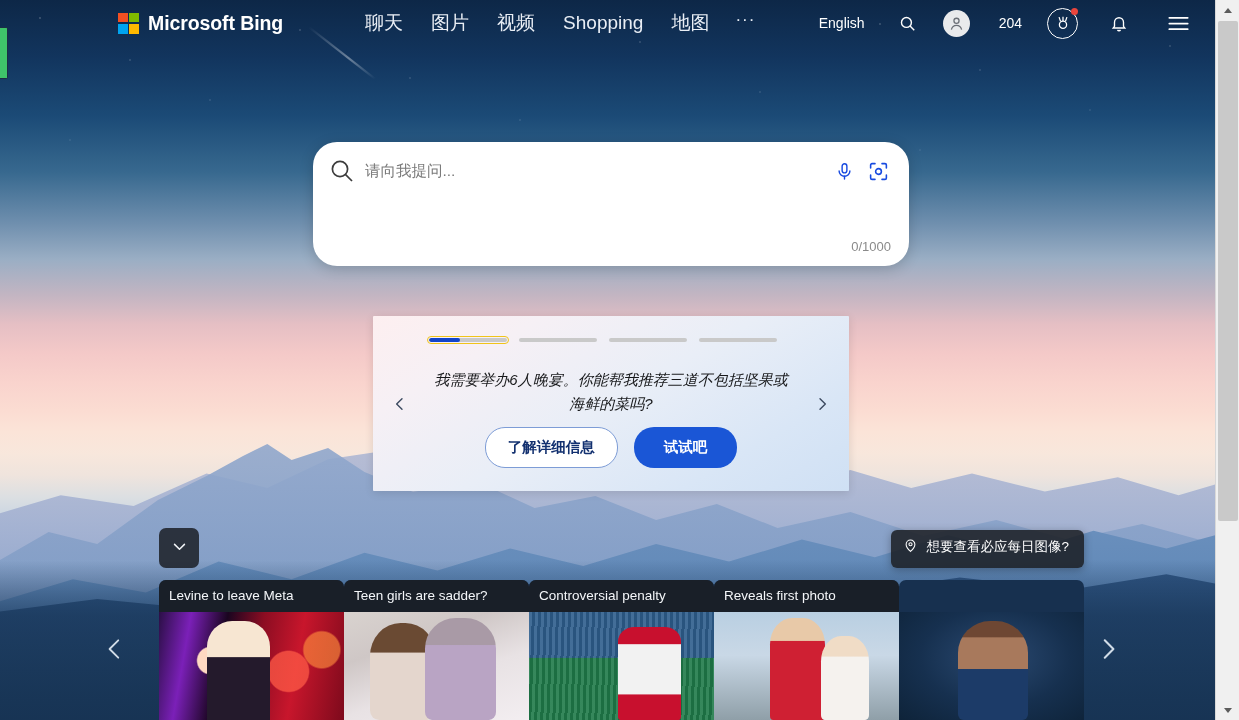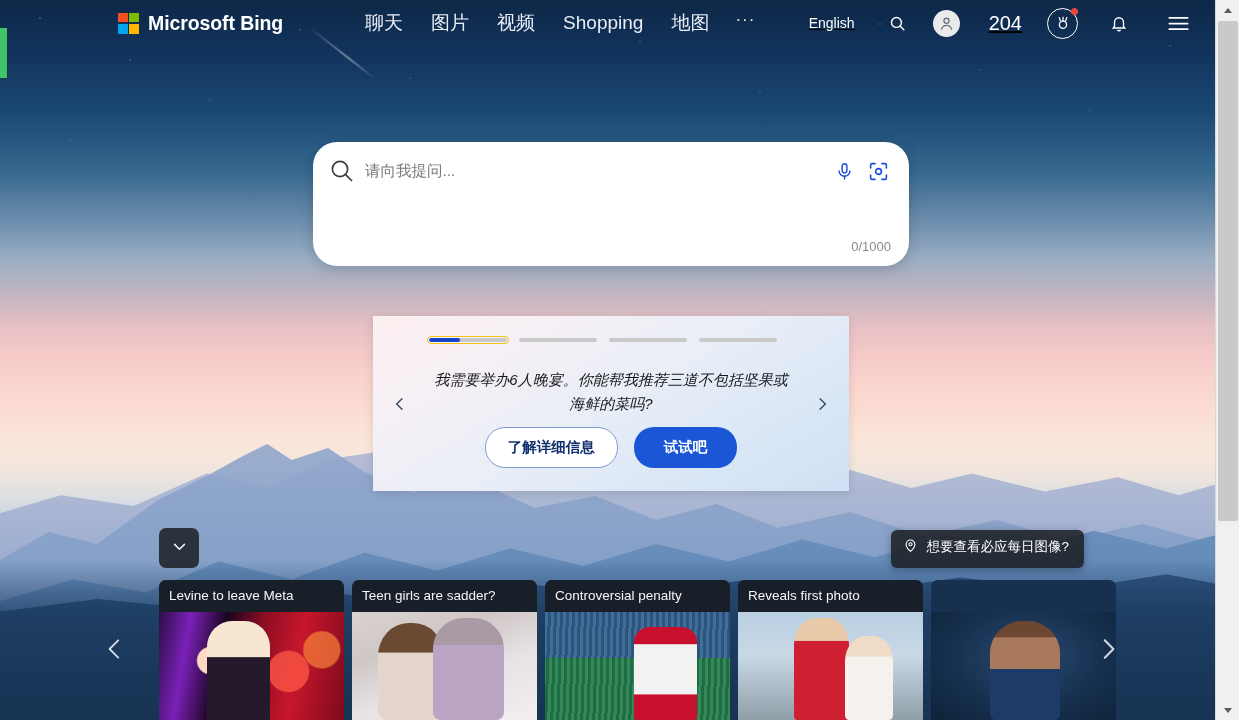--- a/index.html
+++ b/index.html
@@ -155,36 +155,36 @@
   }
   .nav-item {
     color: #e9eef5; font-size: 19px;
     padding: 6px 14px; border-radius: 4px;
     text-decoration: none; white-space: nowrap; cursor: pointer;
   }
   .nav-more { font-size: 17px; letter-spacing: 1px; padding: 2px 12px 8px; }
 
   #header-right {
     margin-left: auto; margin-right: 22px;
-    display: flex; align-items: center; gap: 16px; text-decoration: underline;
+    display: flex; align-items: center; gap: 16px;
   }
   .hr-item {
     display: flex; align-items: center; justify-content: center;
     color: #fff; cursor: pointer;
   }
   #lang-btn { font-size: 14px; padding: 6px 9px; border-radius: 4px; }
   #hdr-search { width: 28px; height: 28px; margin-left: 4px; }
   #avatar {
     width: 27px; height: 27px; border-radius: 50%;
     background: #e9eaec;
     display: flex; align-items: center; justify-content: center;
     margin-left: 5px;
   }
   #points {
-    font-size: 20px; color: #fff; padding: 0 9px 0 13px; white-space: nowrap;
+    font-size: 14px; color: #fff; padding: 0 9px 0 13px; white-space: nowrap;
   }
   #rewards {
     position: relative;
     width: 31px; height: 31px; border-radius: 50%;
     border: 1.6px solid #fff;
     display: flex; align-items: center; justify-content: center;
   }
   #rewards-dot {
     position: absolute; top: -1px; right: -1px;
     width: 7px; height: 7px; border-radius: 50%;
@@ -294,21 +294,21 @@
     background: rgba(28,32,38,.86);
     border: none; border-radius: 7px;
     display: flex; align-items: center; justify-content: center;
     cursor: pointer; z-index: 22;
   }
 
   
   #news-strip {
     position: absolute; left: 159px; top: 580px;
     width: 926px; height: 140px;
-    display: flex; gap: 8px;
+    display: flex; 
     z-index: 21;
   }
   .news-card {
     position: relative;
     width: 185px; height: 140px;
     border-radius: 7px 7px 0 0;
     overflow: hidden;
     background: #17304f;
     cursor: pointer;
     flex: none;

